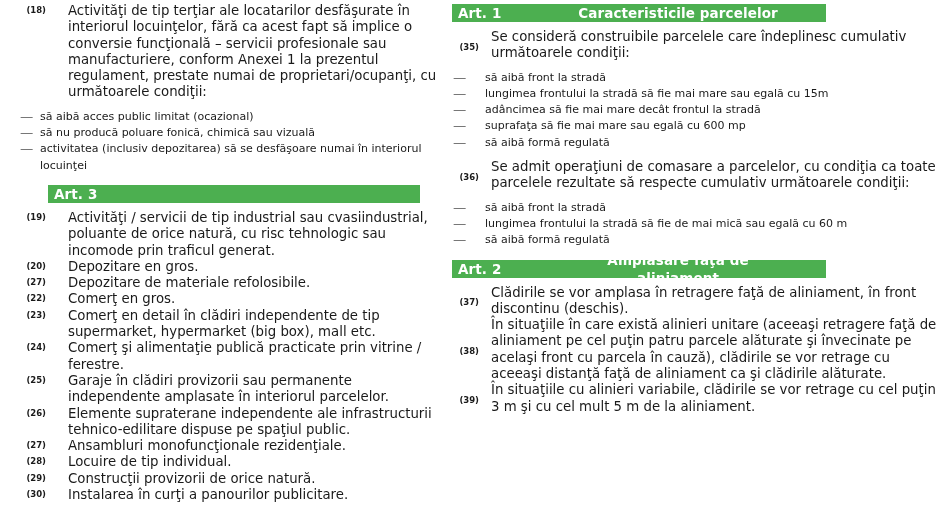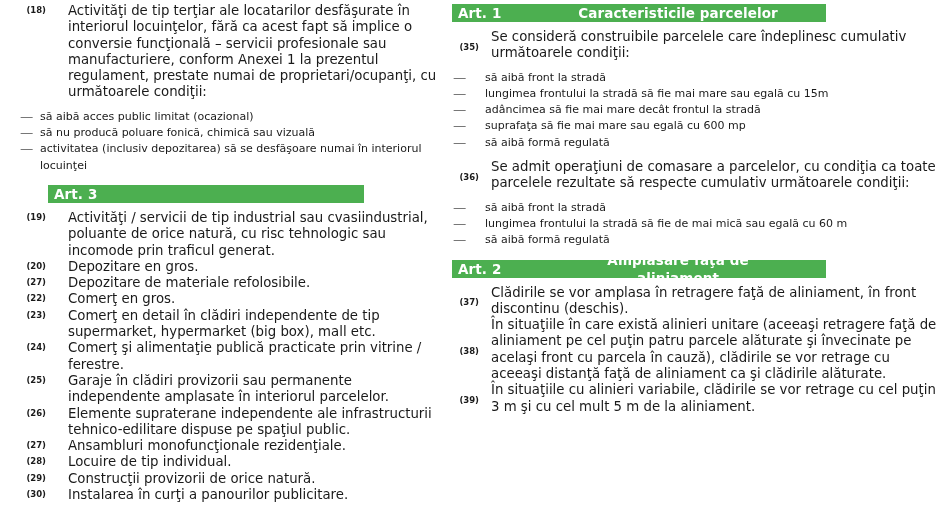--- a/index.html
+++ b/index.html
@@ -48,21 +48,21 @@
     letter-spacing: 0.1px;
     height: 18px;
     line-height: 18px;
     margin-top: 11px;
     margin-bottom: 7px;
     padding: 0;
     gap: 40px;
   }
   .col-left .art-header {
     margin-left: 48px;
-    width: 316px;
+    width: 372px;
   }
   .col-right .art-header {
     margin-left: 7px;
     width: 374px;
   }
   .art-header .art-num {
     width: 78px;
     padding-left: 6px;
     box-sizing: border-box;
     flex: 0 0 78px;

